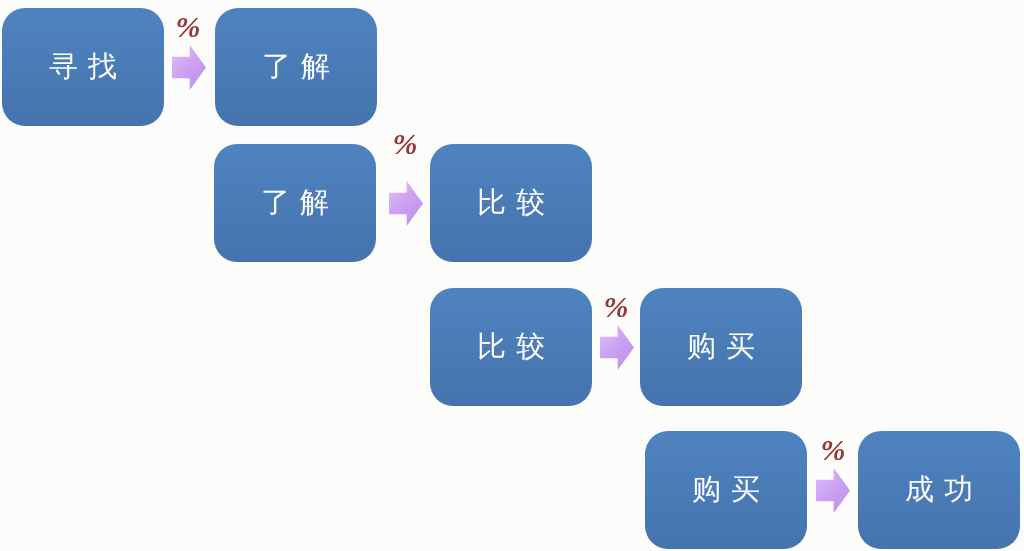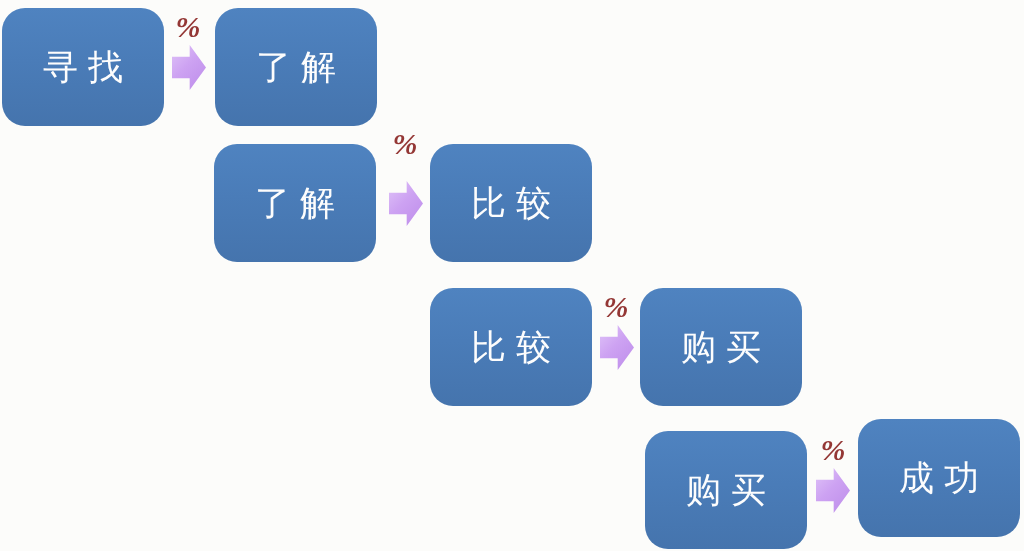--- a/index.html
+++ b/index.html
@@ -18,21 +18,21 @@
   .stage-box {
     position: absolute;
     width: 162px;
     height: 118px;
     border-radius: 23px;
     background: linear-gradient(180deg, #4f83c0 0%, #4a7cb8 45%, #4574ad 100%);
     color: #fdfdfd;
     display: flex;
     align-items: center;
     justify-content: center;
-    font-size: 35px;
+    font-size: 29px;
     letter-spacing: 10px;
     text-indent: 10px;
     font-weight: 500;
   }
   .flow-arrow {
     position: absolute;
     width: 34px;
     height: 45px;
     background: linear-gradient(135deg, #e0c4f8 0%, #cda2f2 45%, #bd8cea 100%);
     -webkit-clip-path: polygon(0 26%, 52% 26%, 52% 0, 100% 50%, 52% 100%, 52% 74%, 0 74%);
@@ -73,16 +73,16 @@
     <div class="stage-box" style="left:430px; top:288px;">比较</div>
     <div class="pct-label" style="left:594px; top:292px;">%</div>
     <div class="flow-arrow" style="left:600px; top:325px;"></div>
     <div class="stage-box" style="left:640px; top:288px;">购买</div>
   </div>
 
   <div class="step-row">
     <div class="stage-box" style="left:645px; top:431px;">购买</div>
     <div class="pct-label" style="left:811px; top:435px;">%</div>
     <div class="flow-arrow" style="left:816px; top:468px;"></div>
-    <div class="stage-box" style="left:858px; top:419px;">成功</div>
+    <div class="stage-box" style="left:858px; top:431px;">成功</div>
   </div>
 
 </div>
 
 </body></html>

